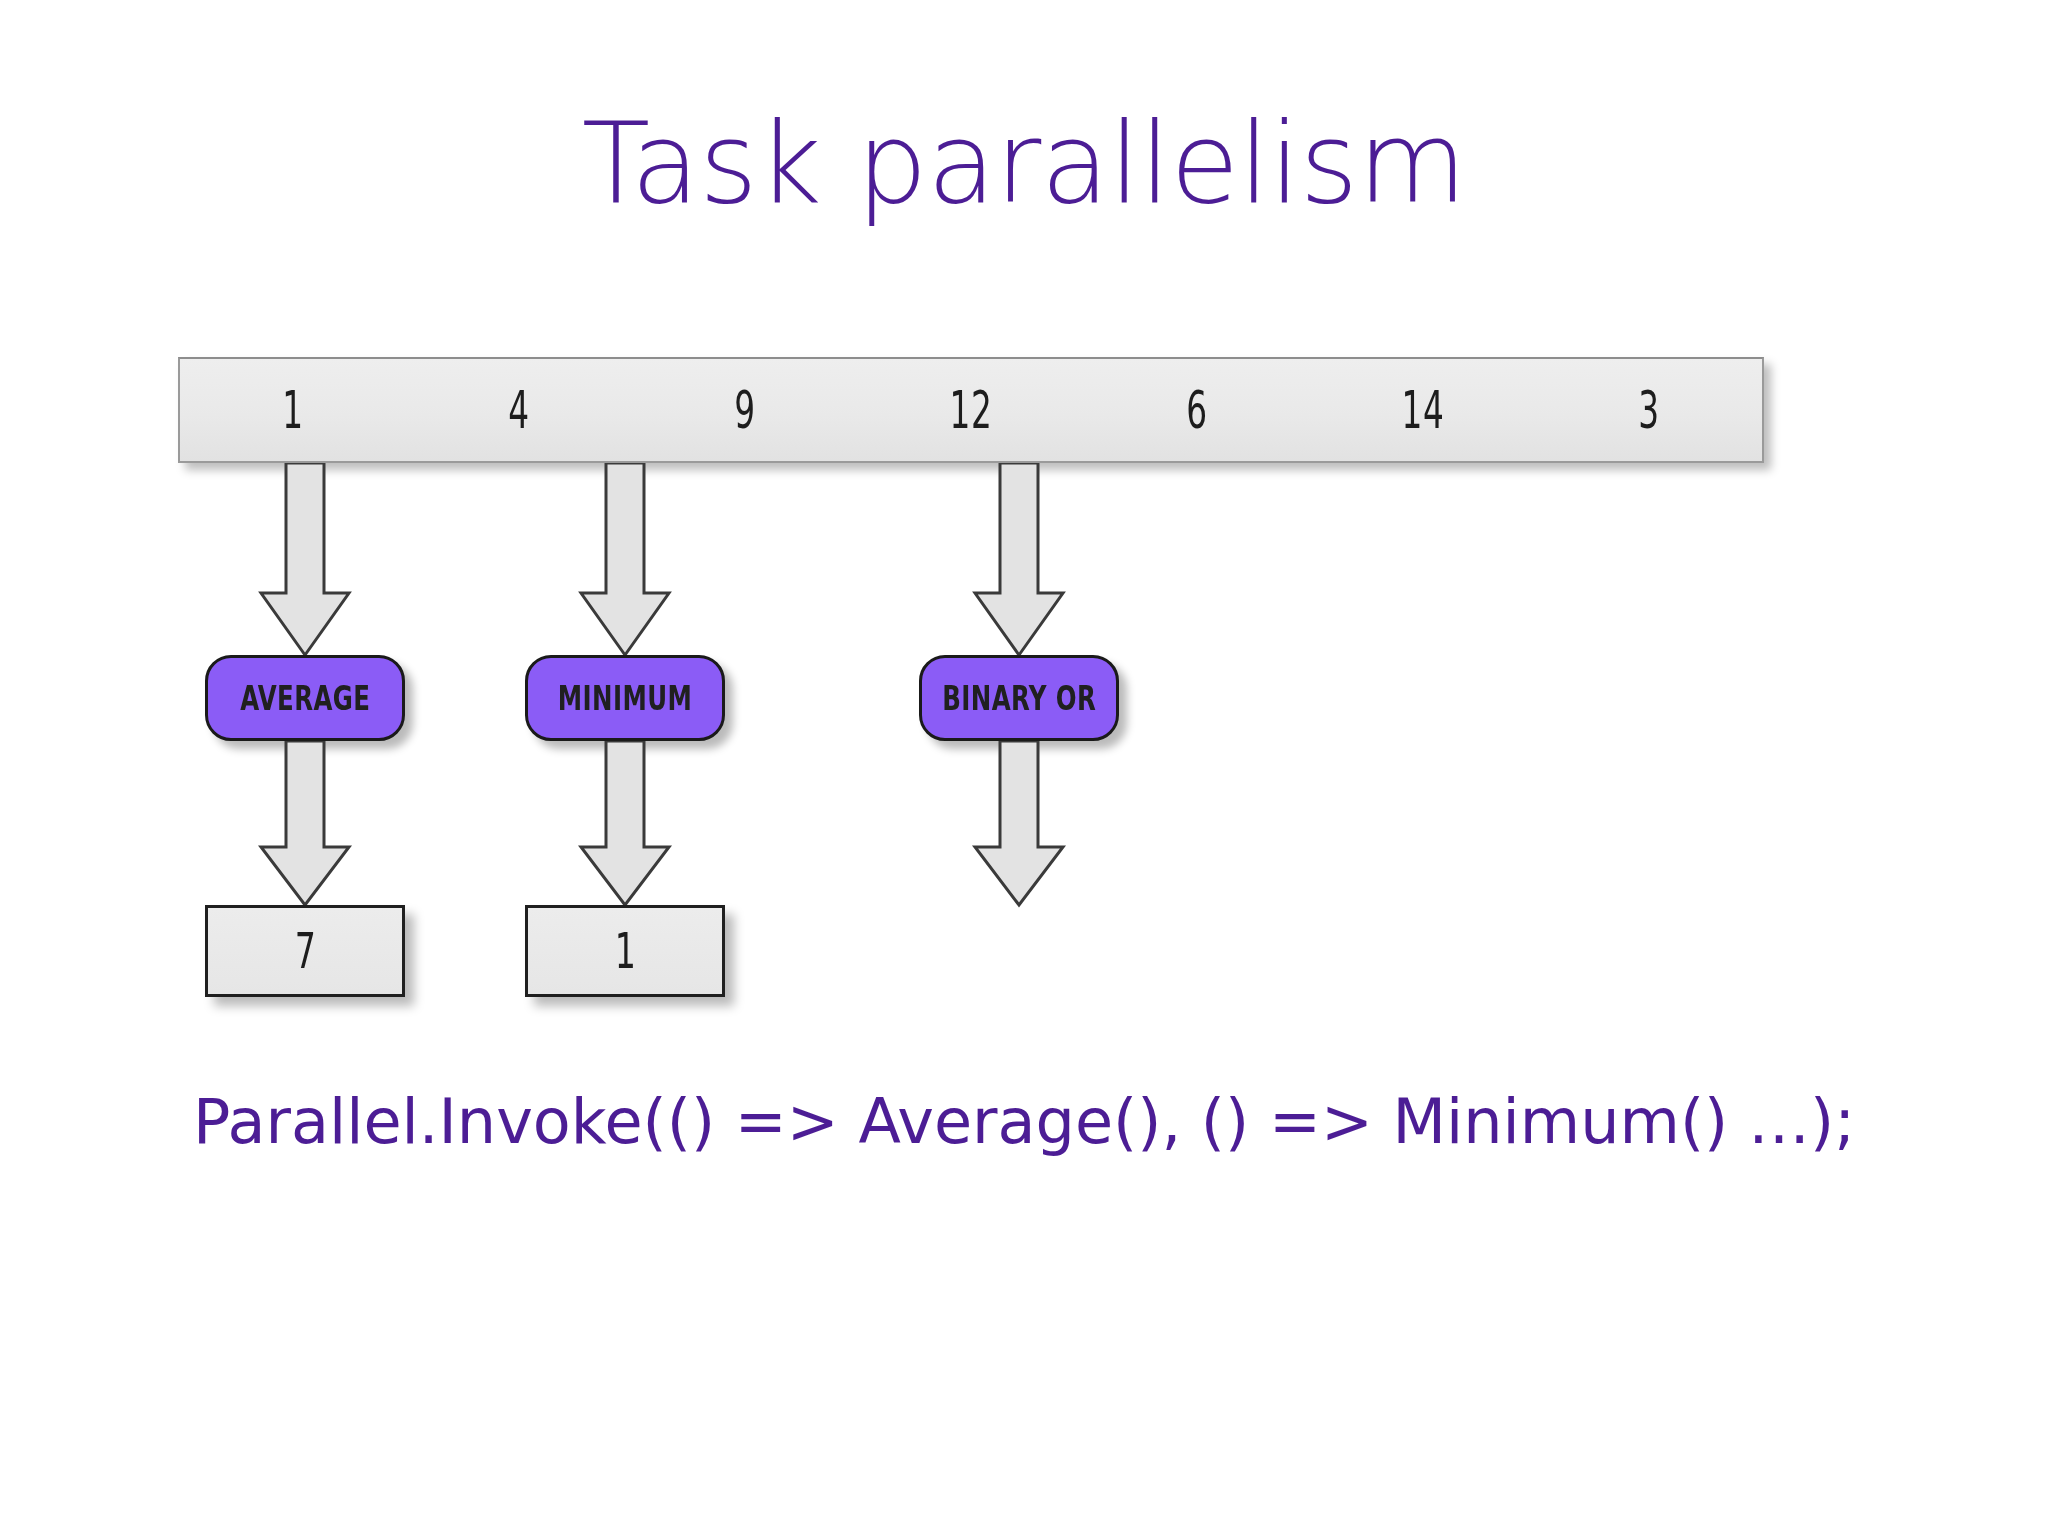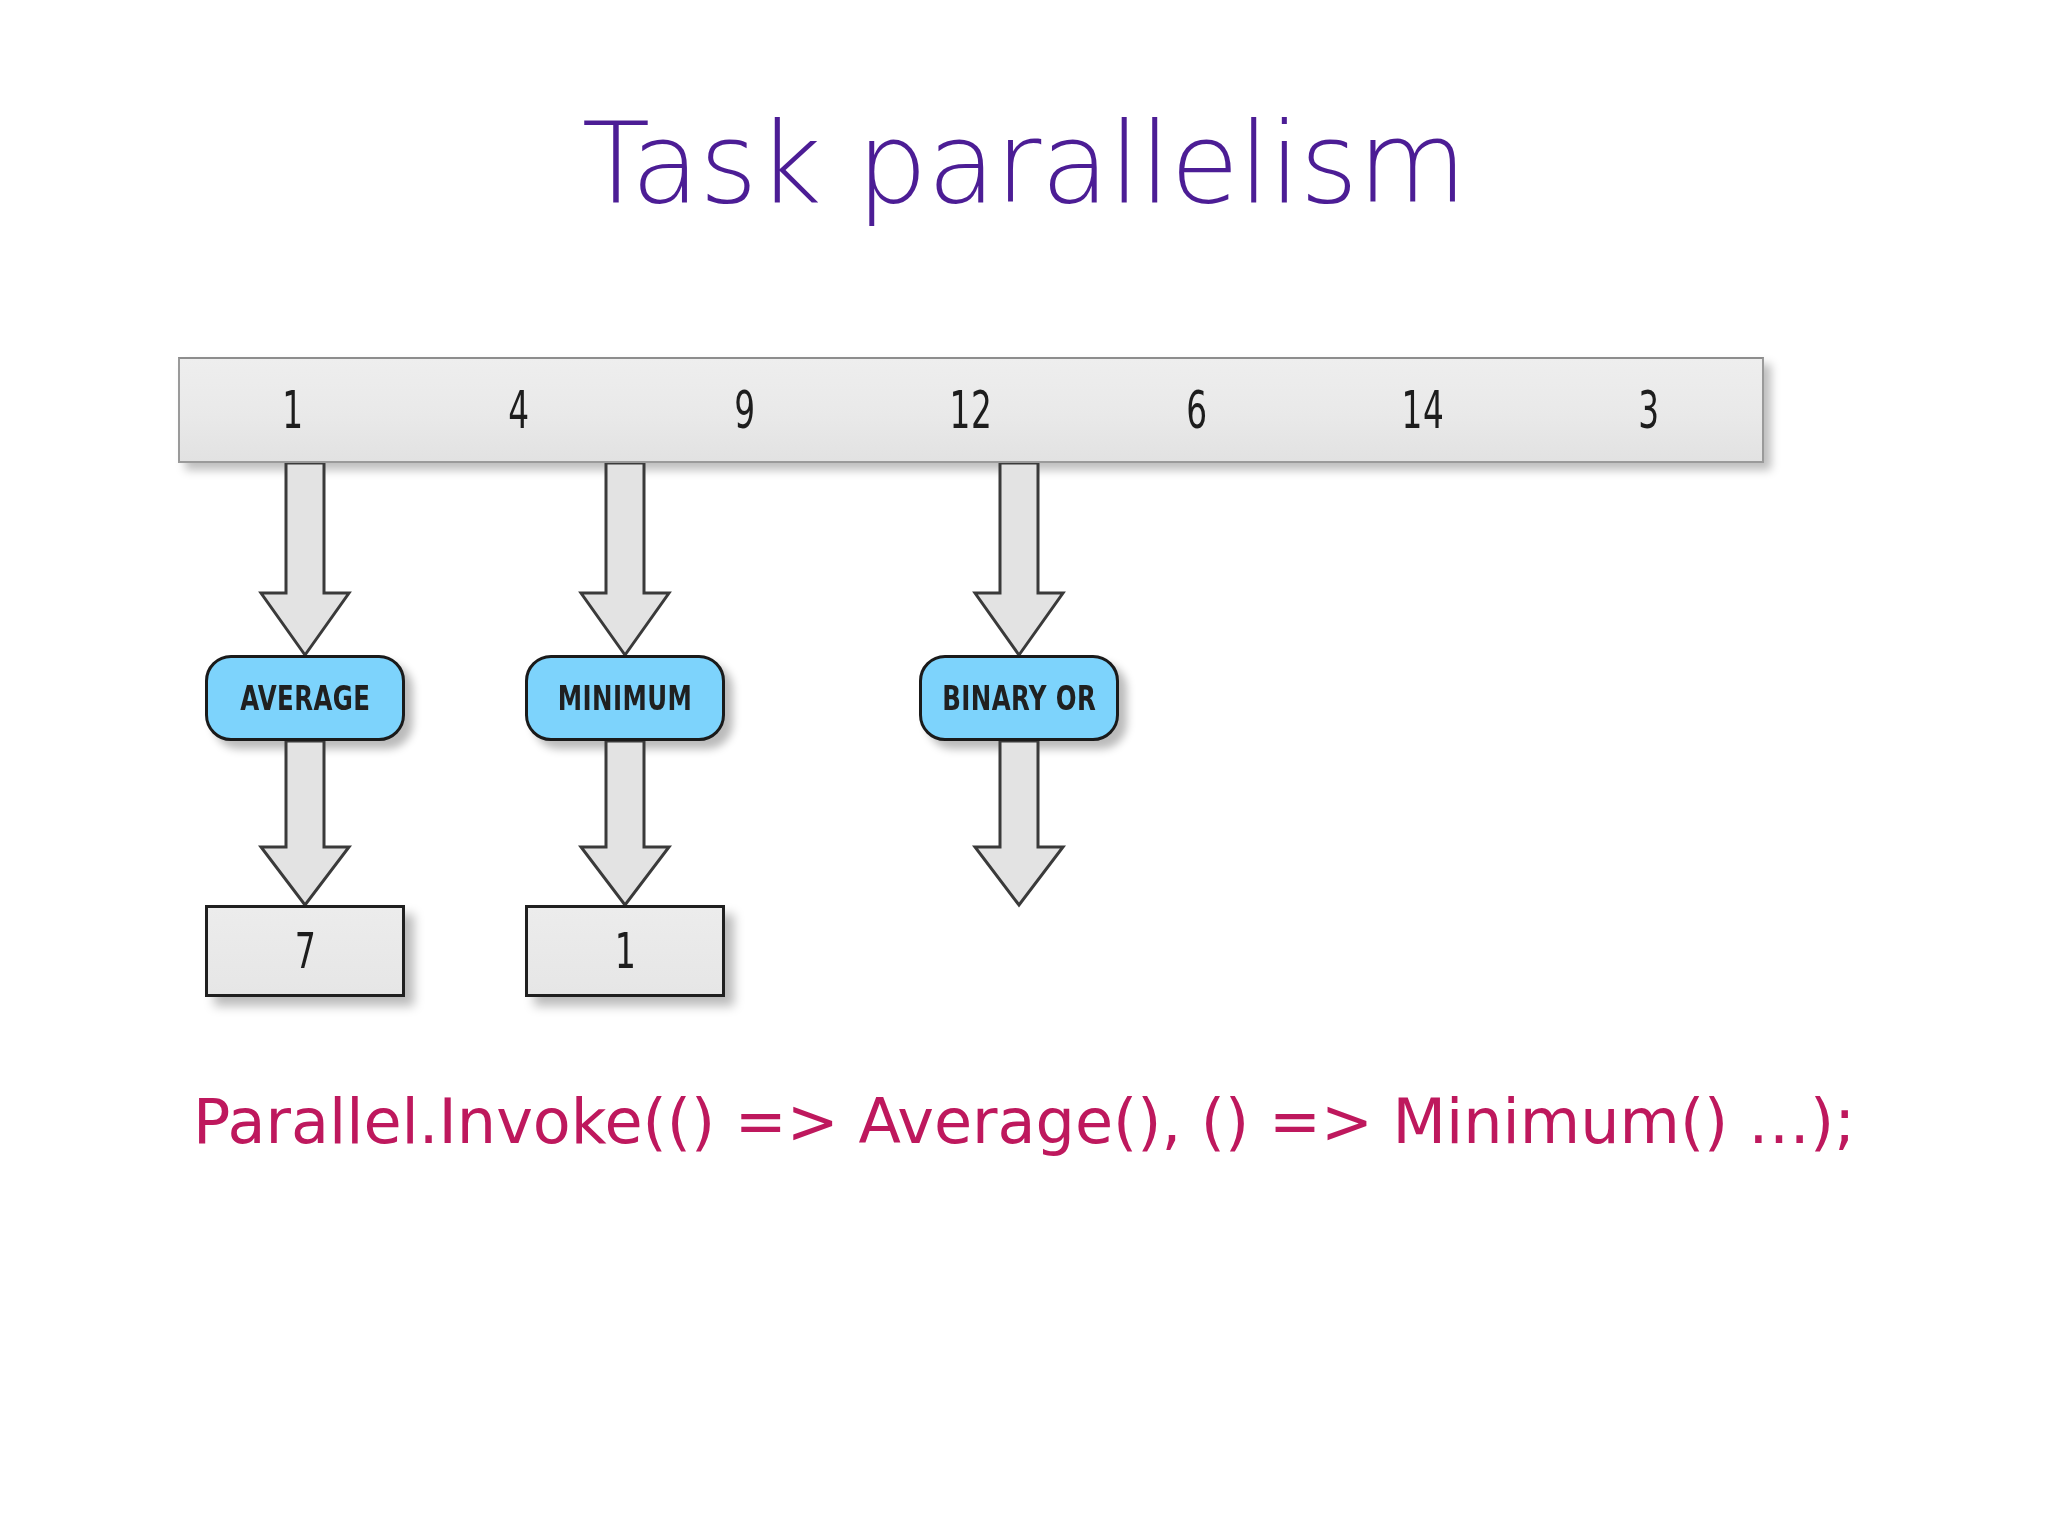--- a/index.html
+++ b/index.html
@@ -91,21 +91,21 @@
 
   
   .op-pill {
     position: absolute;
     left: 50%;
     transform: translateX(-50%);
     width: 200px;
     height: 86px;
     border: 3px solid #1a1a1a;
     border-radius: 26px;
-    background: #7dd3fc;
+    background: #8b5cf6;
     box-shadow: 8px 8px 9px rgba(0,0,0,0.27);
     box-sizing: border-box;
     display: flex;
     align-items: center;
     justify-content: center;
   }
   .op-label {
     font-family: "DejaVu Sans Condensed", "Liberation Sans Narrow", "Liberation Sans", sans-serif;
     font-size: 34px;
     font-weight: 700;
@@ -143,21 +143,21 @@
   
   .caption {
     position: absolute;
     left: 0;
     top: 1085px;
     width: 2048px;
     text-align: center;
     font-family: "DejaVu Sans", sans-serif;
     font-size: 62px;
     font-weight: 400;
-    color: #be185d;
+    color: #4c1d95;
     white-space: nowrap;
   }
 </style>
 </head>
 <body>
 
 <div class="slide-title">Task parallelism</div>
 
 <div class="figure">
 

